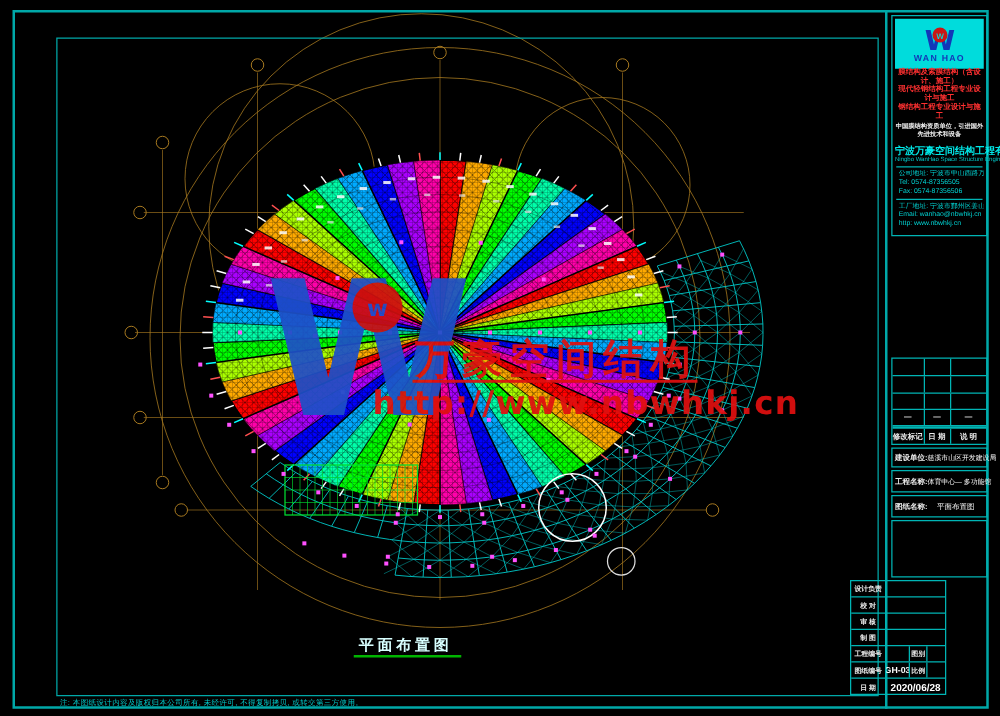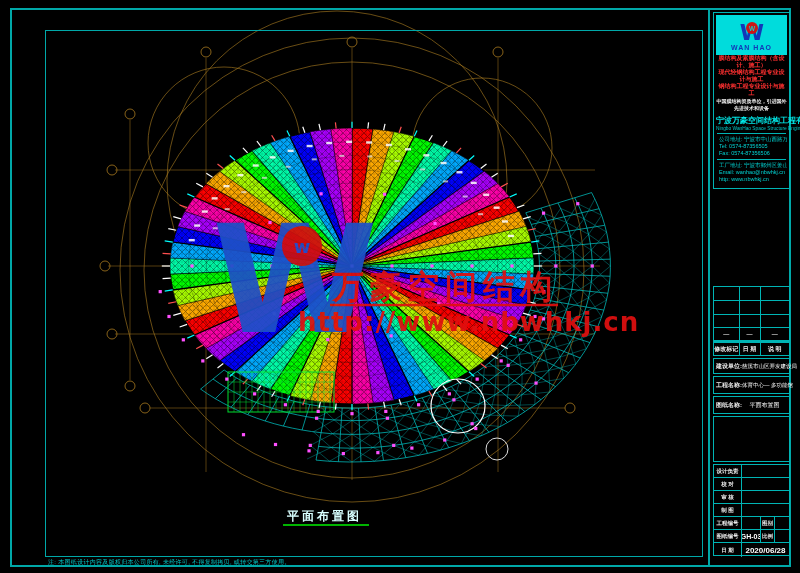--- a/index.html
+++ b/index.html
@@ -624,21 +624,21 @@
     <span class="lbl">工程名称:</span>
     <span class="val" style="margin:0 auto;font-size:5.5px;">体育中心— 多功能馆</span>
   </div>
   <div class="panel" style="left:713px;top:396px;width:77px;height:18px;display:flex;align-items:center;padding:0 2px;">
     <span class="lbl">图纸名称:</span>
     <span class="val" style="margin:0 auto;font-size:6px;">平面布置图</span>
   </div>
 
   <div class="panel" style="left:713px;top:416px;width:77px;height:46px;"></div>
 
-  <div class="panel" style="left:713px;top:464px;width:77px;height:92px;text-align:center;">
+  <div class="panel" style="left:680px;top:464px;width:77px;height:92px;text-align:center;">
     <div class="row" style="height:13px;">
         <div class="cell lbl" style="width:28px;font-size:5.5px;">设计负责</div>
         <div class="cell" style="flex:1;"></div>
       </div>
     <div class="row" style="height:13px;">
         <div class="cell lbl" style="width:28px;font-size:5.5px;">校 对</div>
         <div class="cell" style="flex:1;"></div>
       </div>
     <div class="row" style="height:13px;">
         <div class="cell lbl" style="width:28px;font-size:5.5px;">审 核</div>

